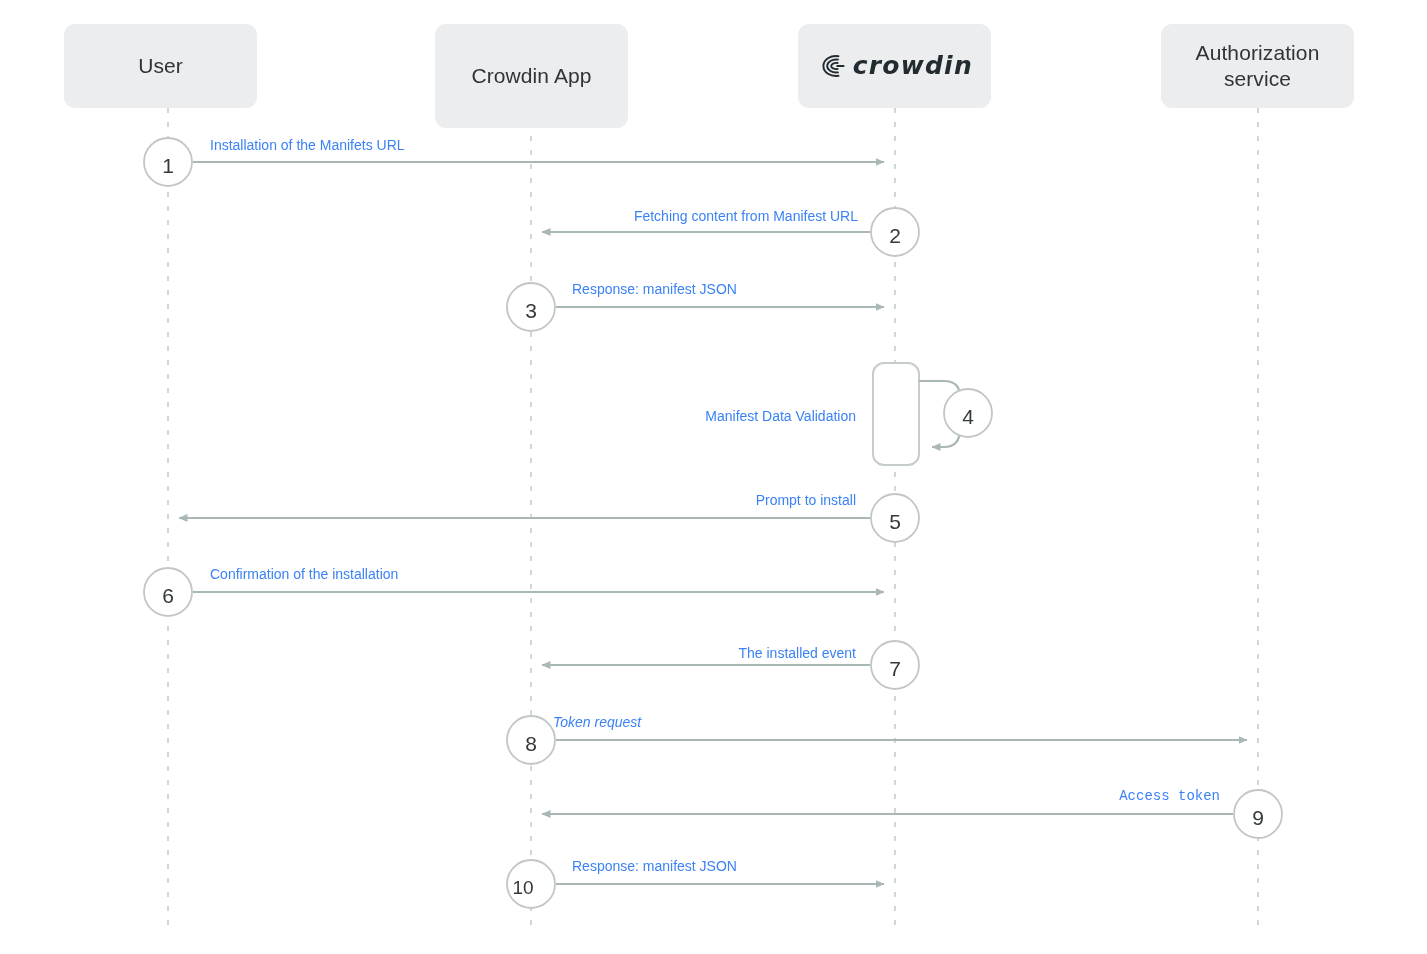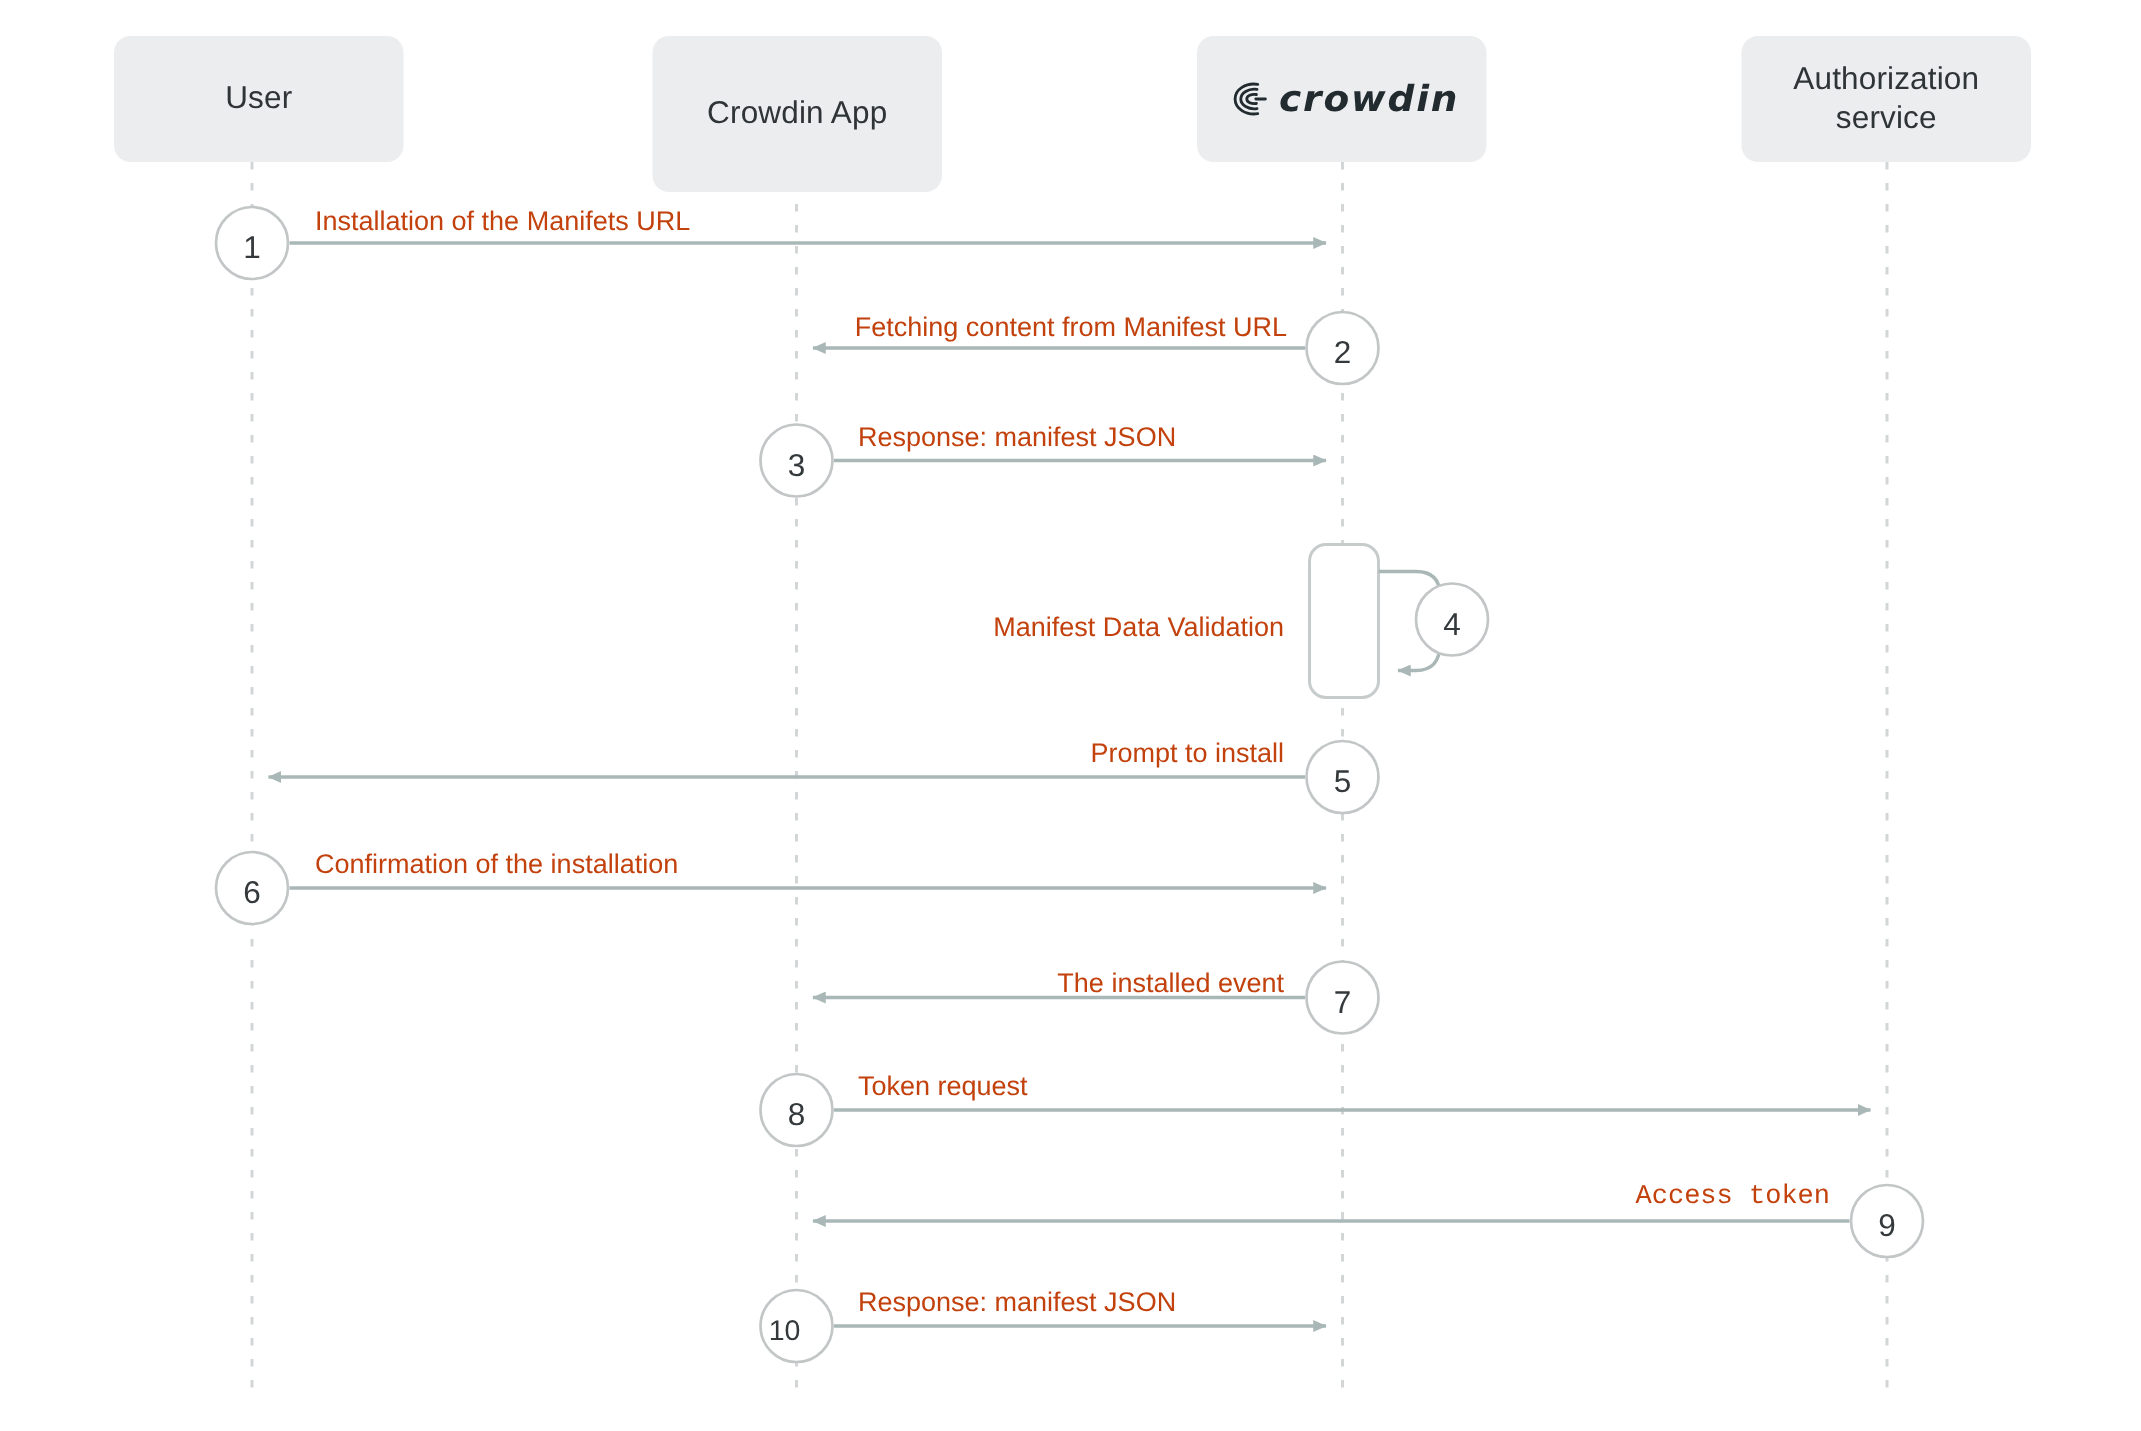--- a/index.html
+++ b/index.html
@@ -50,22 +50,22 @@
     font-family: "DejaVu Sans", sans-serif;
     font-size: 24px;
     font-weight: 700;
     font-style: italic;
     letter-spacing: 1.2px;
     color: #222b30;
     transform: scaleX(1.04);
   }
   .msg-label {
     position: absolute;
-    font-size: 18px;
-    color: #c2410c;
+    font-size: 14px;
+    color: #3b82f6;
     white-space: nowrap;
     line-height: 1;
   }
   .msg-label.right-align {
     text-align: right;
   }
   .step-num {
     position: absolute;
     font-size: 21px;
     color: #34393c;
@@ -144,21 +144,21 @@
       <line x1="1233" y1="814" x2="542" y2="814" stroke="#a9b8b7" stroke-width="2.2" marker-end="url(#arrowhead-left)"></line>
     </g>
     <circle cx="1258" cy="814" r="24" fill="#ffffff" stroke="#c2c6c7" stroke-width="1.8"></circle>
 
     <g>
       <line x1="556" y1="884" x2="884" y2="884" stroke="#a9b8b7" stroke-width="2.2" marker-end="url(#arrowhead-right)"></line>
     </g>
     <circle cx="531" cy="884" r="24" fill="#ffffff" stroke="#c2c6c7" stroke-width="1.8"></circle>
   </svg>
 
-  <div class="actor-box" style="left:76px; top:24px; width:193px; height:84px;">
+  <div class="actor-box" style="left:64px; top:24px; width:193px; height:84px;">
     <span class="actor-label">User</span>
   </div>
 
   <div class="actor-box" style="left:435px; top:24px; width:193px; height:104px;">
     <span class="actor-label">Crowdin App</span>
   </div>
 
   <div class="actor-box" style="left:798px; top:24px; width:193px; height:84px;">
     <span class="logo-wrap">
       <svg width="30" height="28" viewBox="0 0 30 28" aria-hidden="true">
@@ -177,21 +177,21 @@
     <span class="actor-label">Authorization service</span>
   </div>
 
   <div class="msg-label" style="left:210px; top:138px;">Installation of the Manifets URL</div>
   <div class="msg-label right-align" style="left:408px; top:209px; width:450px;">Fetching content from Manifest URL</div>
   <div class="msg-label" style="left:572px; top:282px;">Response: manifest JSON</div>
   <div class="msg-label right-align" style="left:500px; top:409px; width:356px;">Manifest Data Validation</div>
   <div class="msg-label right-align" style="left:500px; top:493px; width:356px;">Prompt to install</div>
   <div class="msg-label" style="left:210px; top:567px;">Confirmation of the installation</div>
   <div class="msg-label right-align" style="left:500px; top:646px; width:356px;">The installed event</div>
-  <div class="msg-label" style="left:572px; top:715px;">Token request</div>
+  <div class="msg-label" style="left:553px; top:715px;font-style:italic;">Token request</div>
   <div class="msg-label right-align" style="left:870px; top:789px; width:350px;font-family:Liberation Mono, monospace;">Access token</div>
   <div class="msg-label" style="left:572px; top:859px;">Response: manifest JSON</div>
 
   <div class="step-num" style="left:144px; top:155px; width:48px;">1</div>
   <div class="step-num" style="left:871px; top:225px; width:48px;">2</div>
   <div class="step-num" style="left:507px; top:300px; width:48px;">3</div>
   <div class="step-num" style="left:944px; top:406px; width:48px;">4</div>
   <div class="step-num" style="left:871px; top:511px; width:48px;">5</div>
   <div class="step-num" style="left:144px; top:585px; width:48px;">6</div>
   <div class="step-num" style="left:871px; top:658px; width:48px;">7</div>

